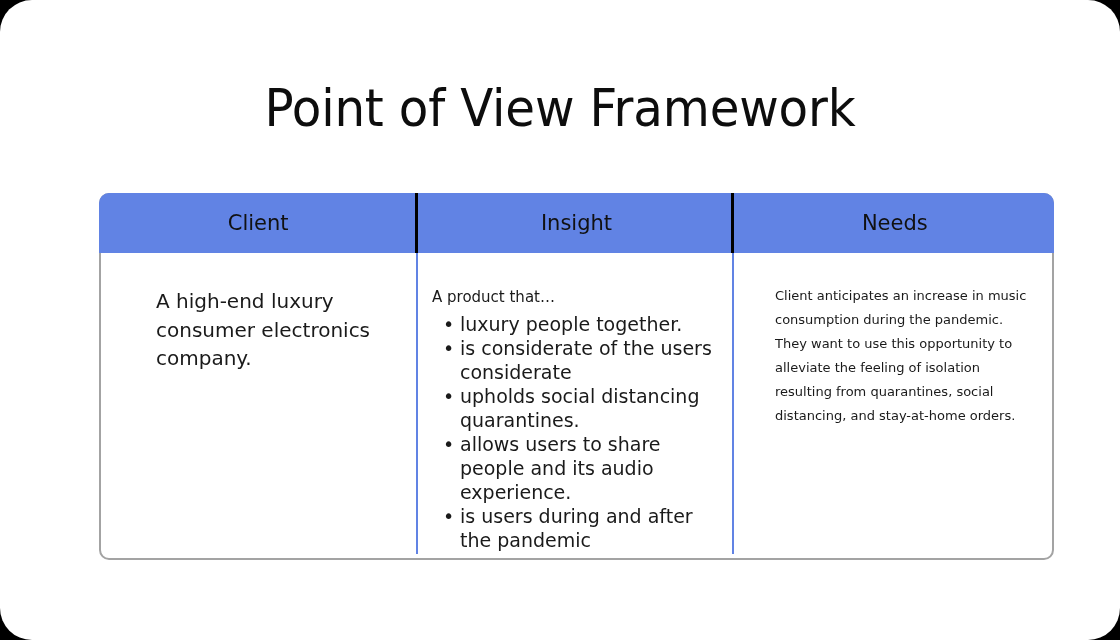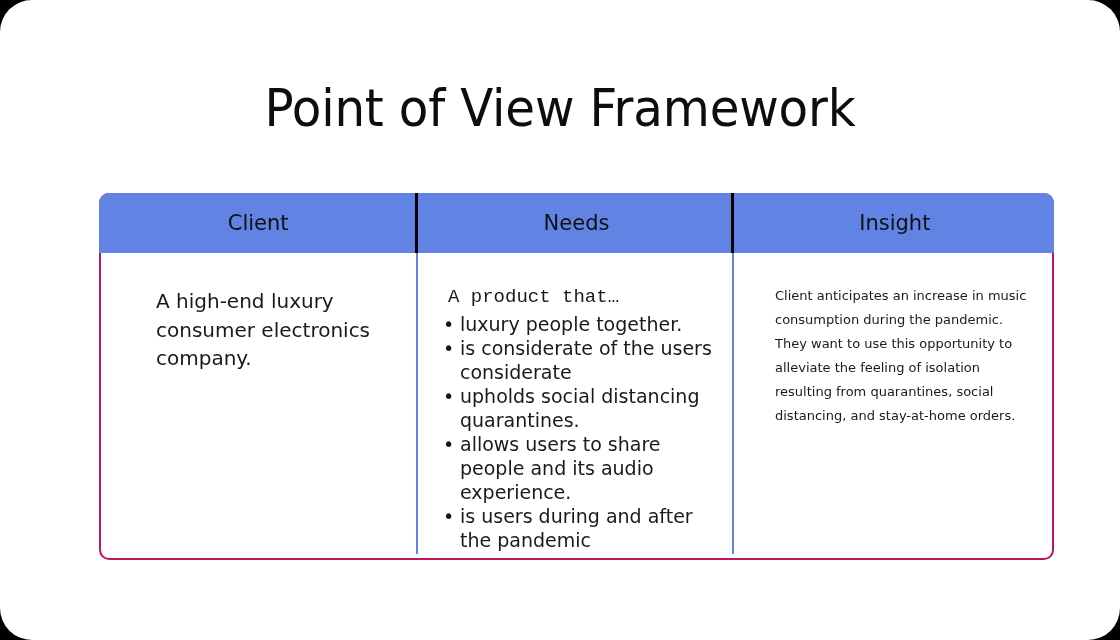--- a/index.html
+++ b/index.html
@@ -40,21 +40,21 @@
   }
 
   
   .pov-table {
     position: absolute;
     left: 99px;
     top: 193px;
     width: 955px;
     height: 367px;
     box-sizing: border-box;
-    border: 2px solid #be185d;
+    border: 2px solid #a3a3a3;
     border-radius: 10px;
     background: #ffffff;
   }
 
   .table-header {
     position: absolute;
     left: -2px;
     top: -2px;
     width: 955px;
     height: 60px;
@@ -108,25 +108,24 @@
   .bdiv.d1 { left: 317px; }
   .bdiv.d2 { left: 633px; }
 
   .cell-text {
     font-size: 13px;
     line-height: 24px;
     color: #1a1a1a;
   }
   .cell-text.c1-text { font-size: 20px; line-height: 28.5px; }
   .lead-in {
-    font-size: 19px;
+    font-size: 15px;
     line-height: 27px;
     color: #1a1a1a;
-    margin: 0 0 1px 16px;
-    font-family: Liberation Mono, monospace;
+    margin: 0 0 1px 0;
   }
   ul.needs-list {
     list-style: none;
     margin: 0;
     padding: 0;
   }
   ul.needs-list li {
     position: relative;
     padding-left: 28px;
     font-size: 19px;
@@ -147,22 +146,22 @@
 <body>
 
 <div class="slide">
 
   <div class="slide-title">Point of View Framework</div>
 
   <div class="pov-table">
 
     <div class="table-header">
       <div class="hcell">Client</div>
+      <div class="hcell">Insight</div>
       <div class="hcell">Needs</div>
-      <div class="hcell">Insight</div>
       <div class="hdiv d1"></div>
       <div class="hdiv d2"></div>
     </div>
 
     <div class="table-body">
 
       <div class="bcell c1">
         <div class="cell-text c1-text">A high-end luxury consumer electronics company.</div>
       </div>
 

